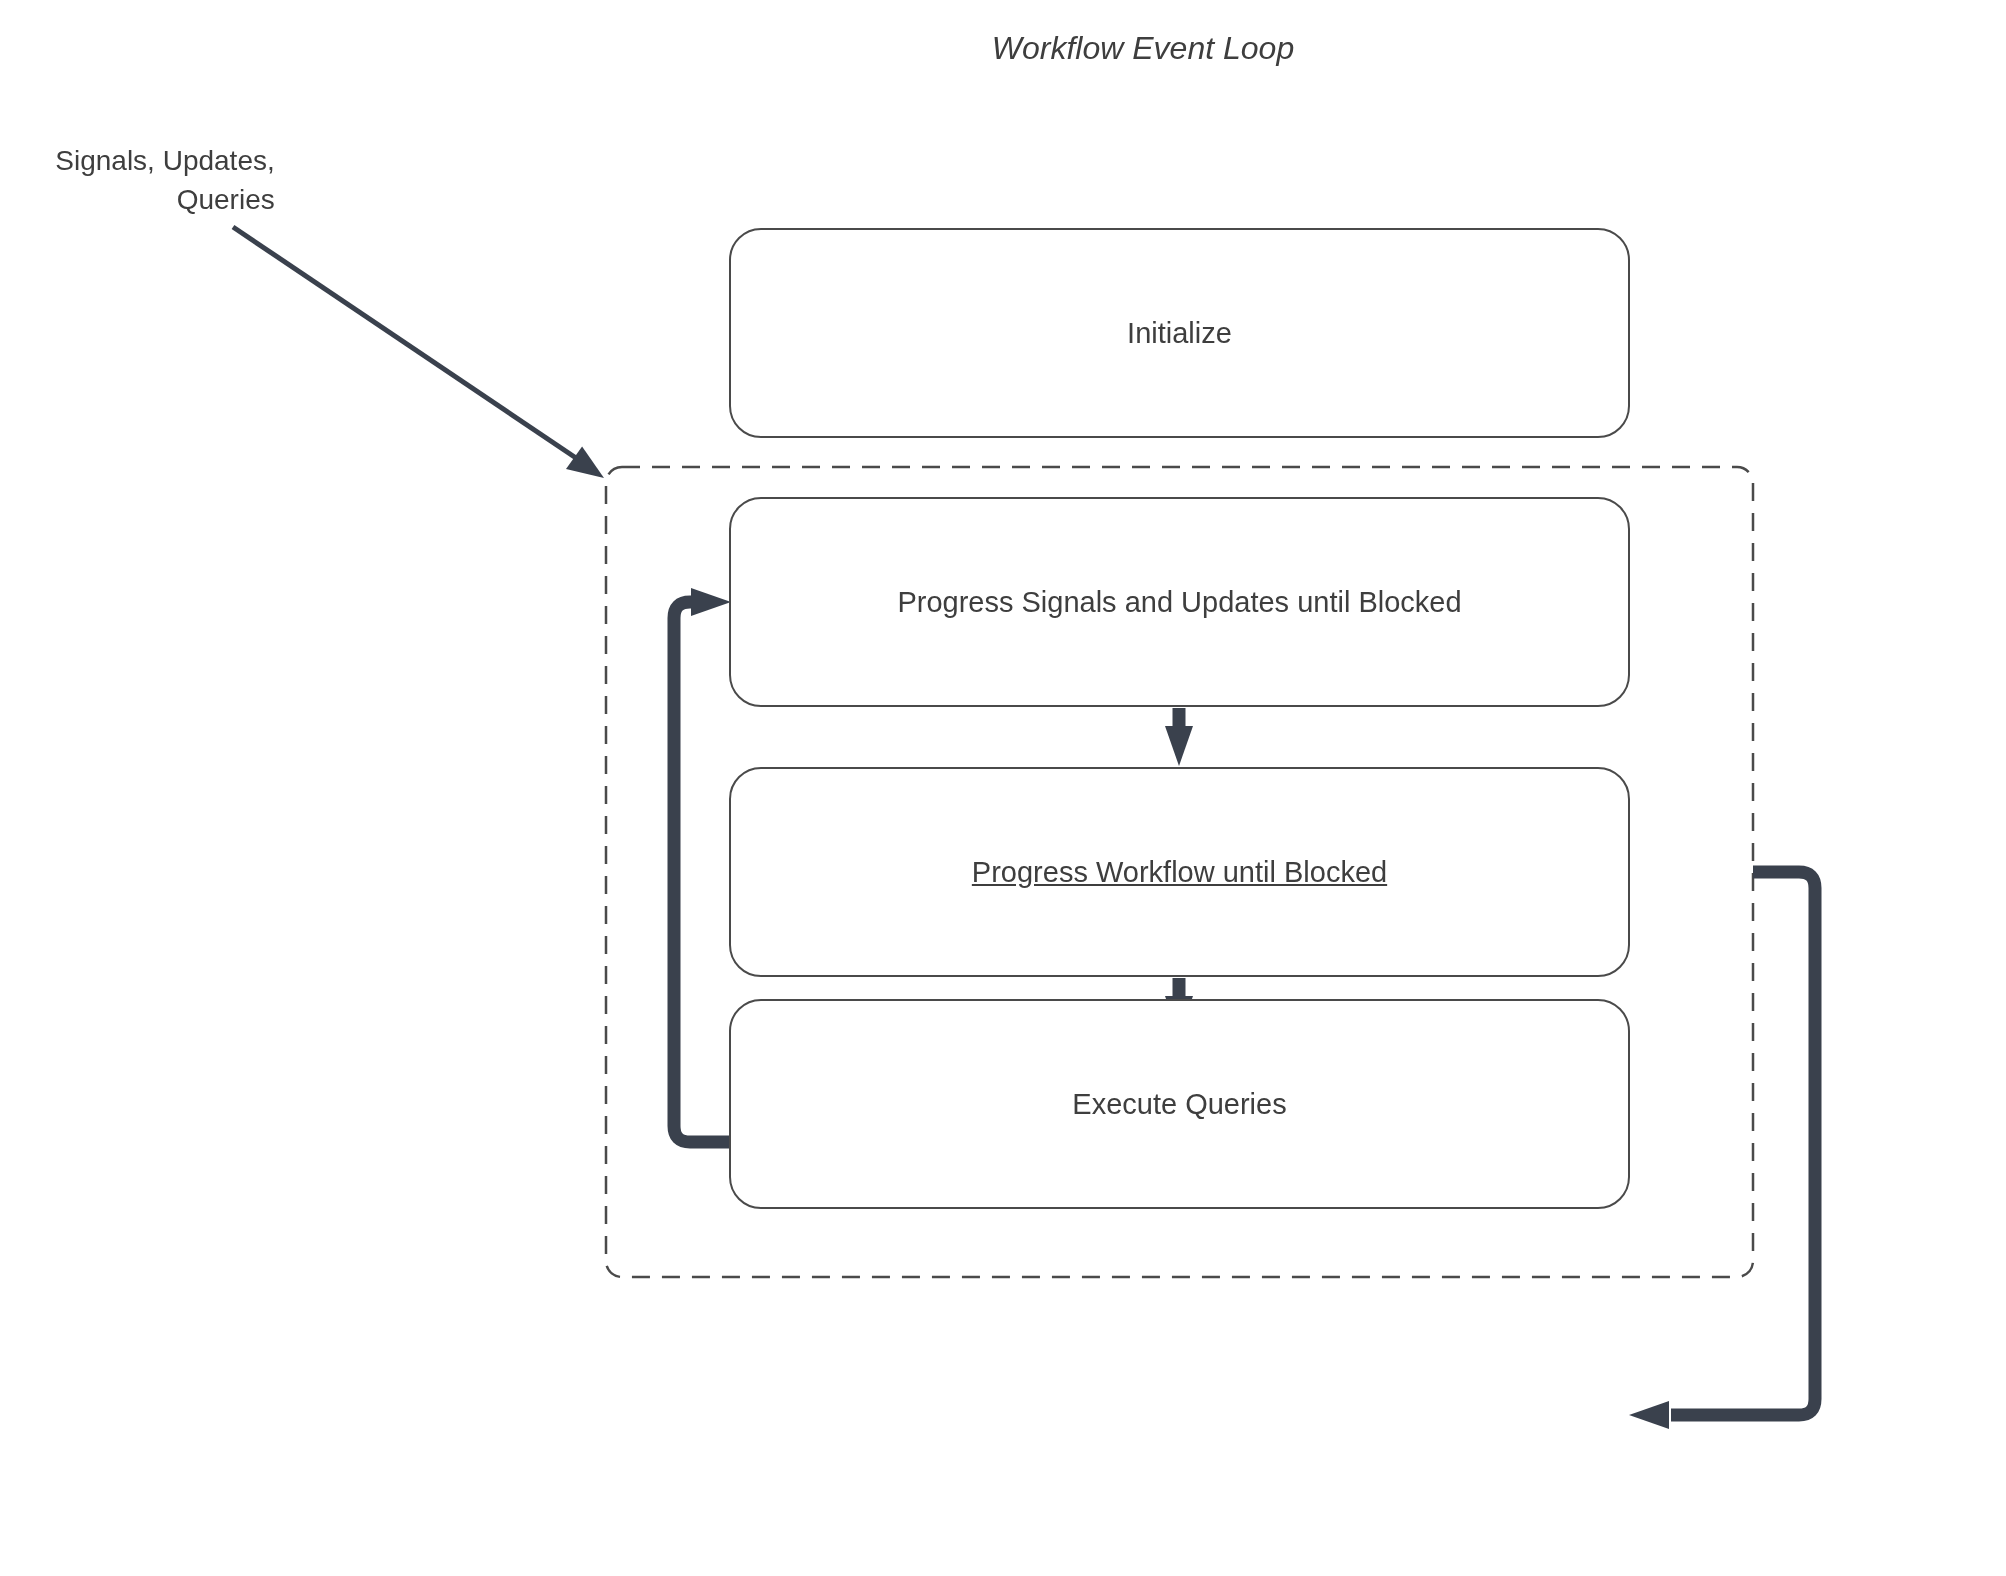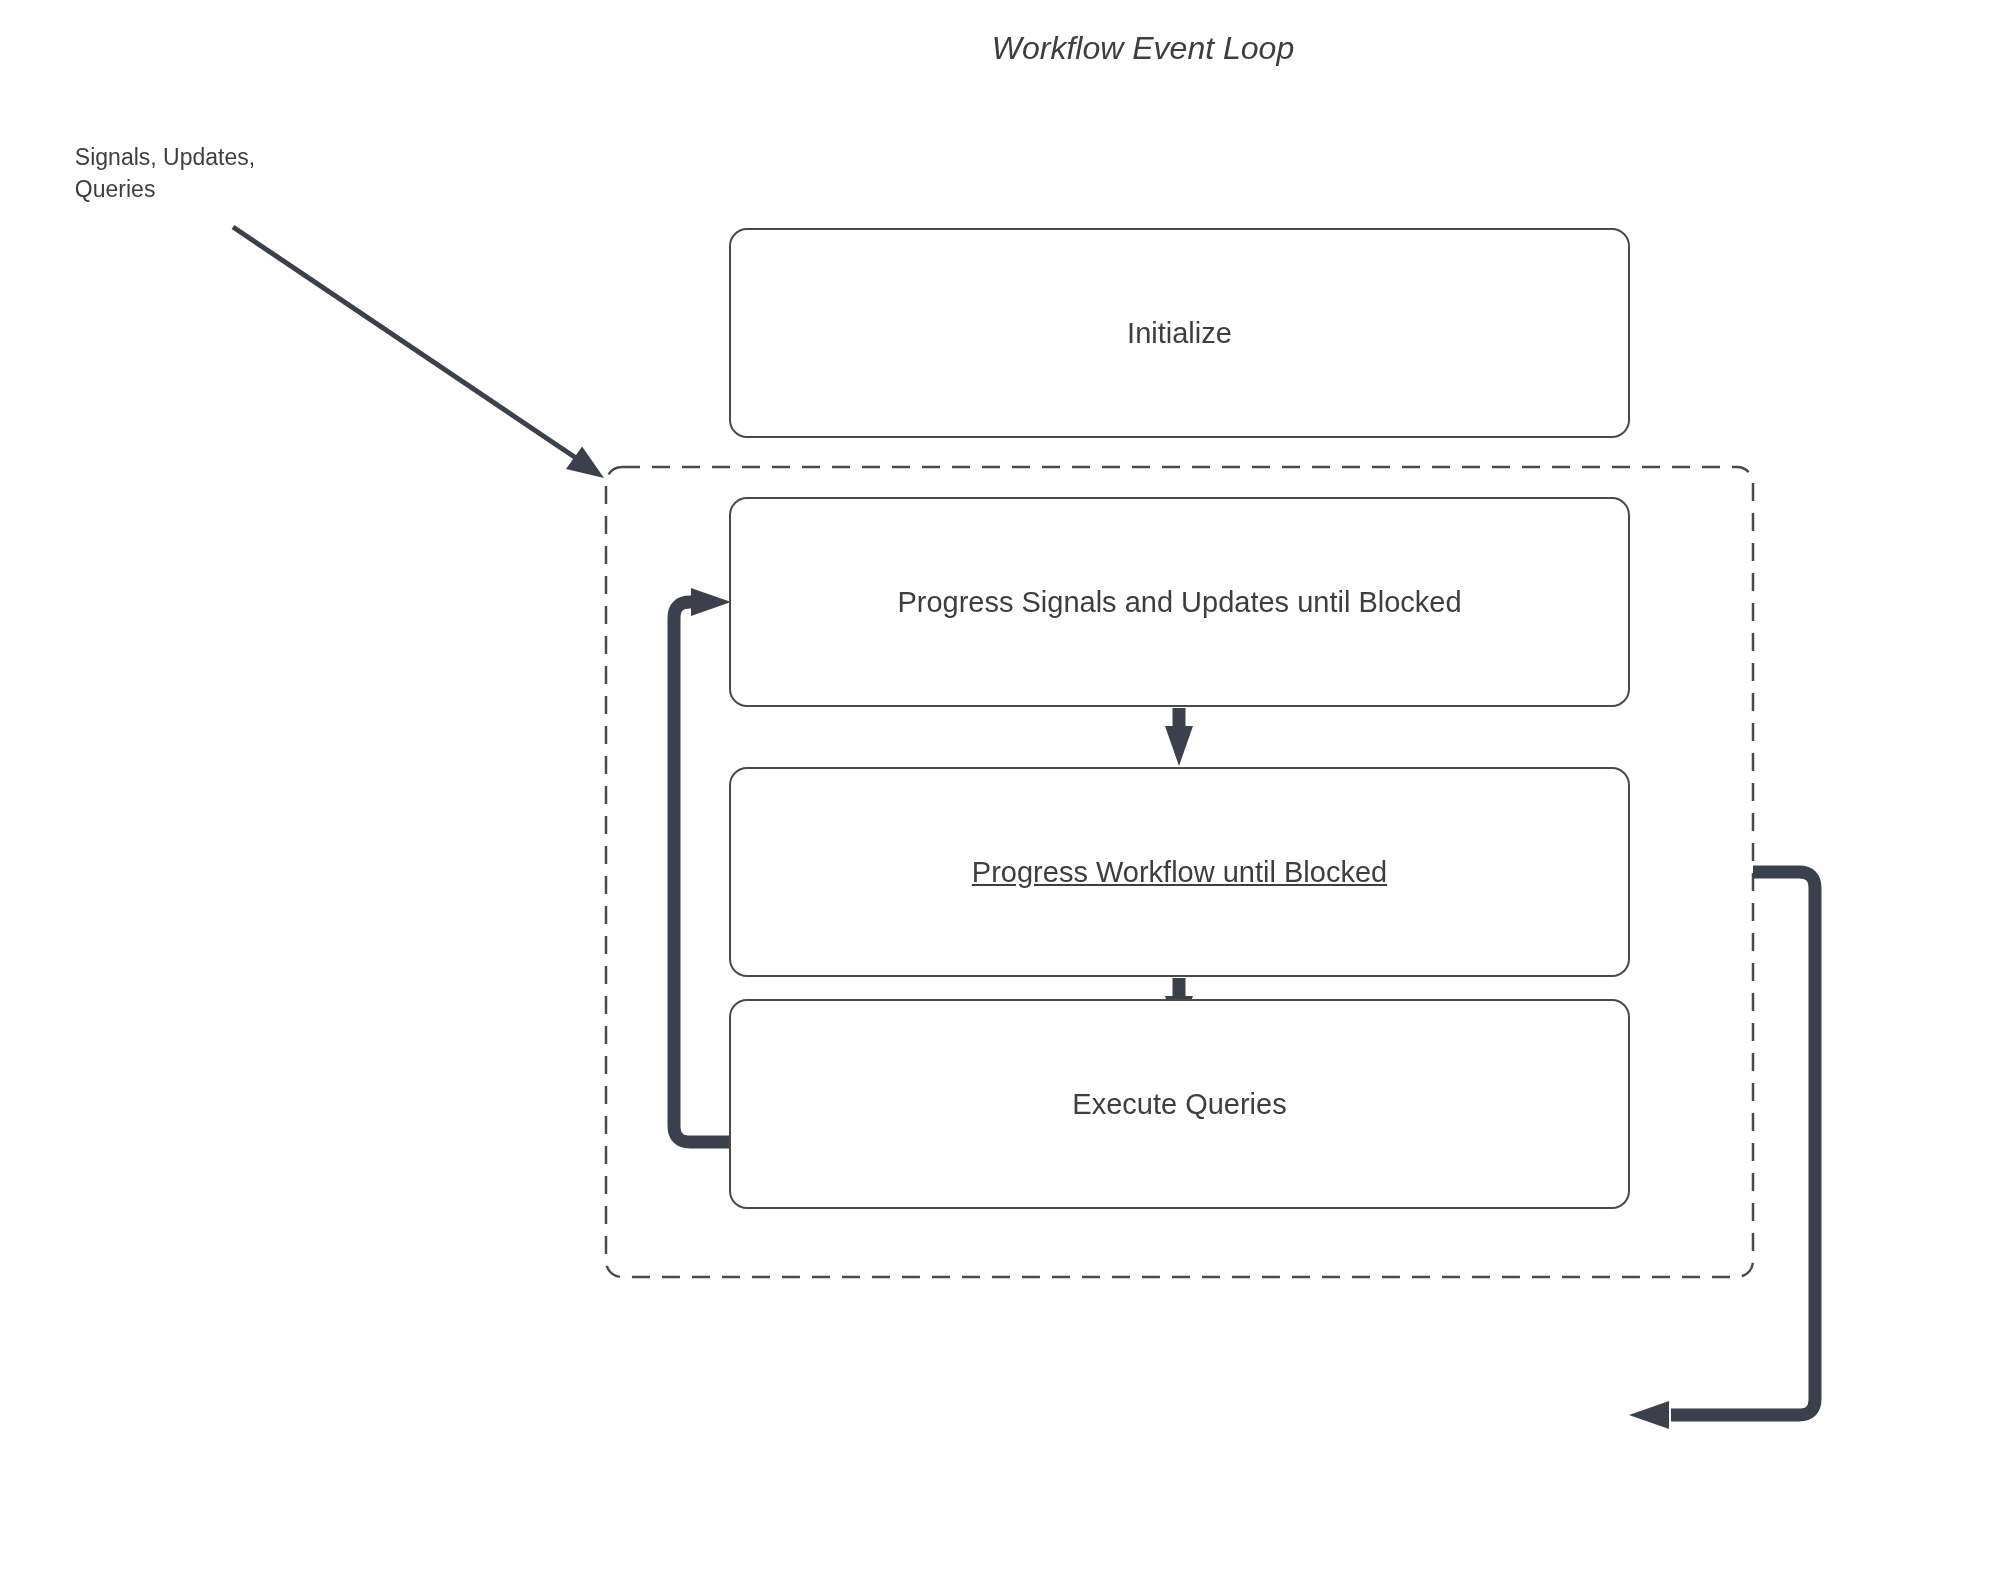--- a/index.html
+++ b/index.html
@@ -28,23 +28,23 @@
     font-size: 32px;
     font-style: italic;
     white-space: nowrap;
     color: var(--color-text);
   }
   .annotation {
     position: absolute;
     left: 165px;
     top: 142px;
     transform: translateX(-50%);
-    font-size: 23px;
+    font-size: 28px;
     line-height: 1.38;
-    text-align: left;
+    text-align: right;
     white-space: pre-line;
     color: var(--color-text);
   }
   .arrows-layer {
     position: absolute;
     left: 0; top: 0;
     width: 2006px;
     height: 1576px;
   }
   .arrow-thick {
@@ -64,21 +64,21 @@
     stroke-width: 2.5;
     fill: none;
     stroke-dasharray: 18 12;
   }
   .node {
     position: absolute;
     left: 729px;
     width: 901px;
     height: 210px;
     border: 2.5px solid var(--color-box-border);
-    border-radius: 18px;
+    border-radius: 32px;
     background: var(--color-background);
     display: flex;
     align-items: center;
     justify-content: center;
     text-align: center;
     font-size: 29px;
     color: var(--color-text);
     padding: 12px 30px;
   }
   .node-initialize { top: 228px; }

